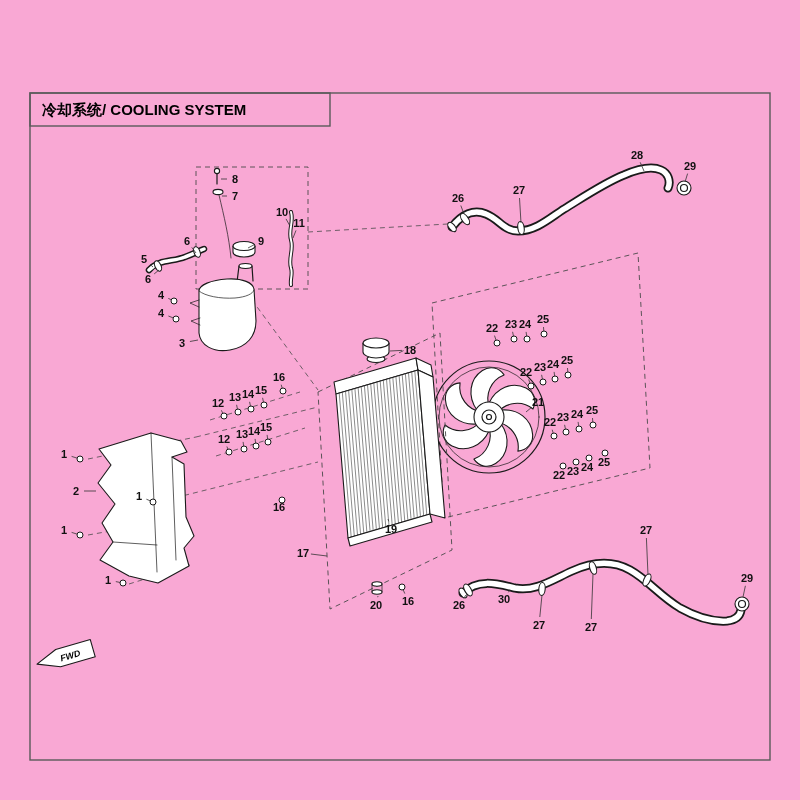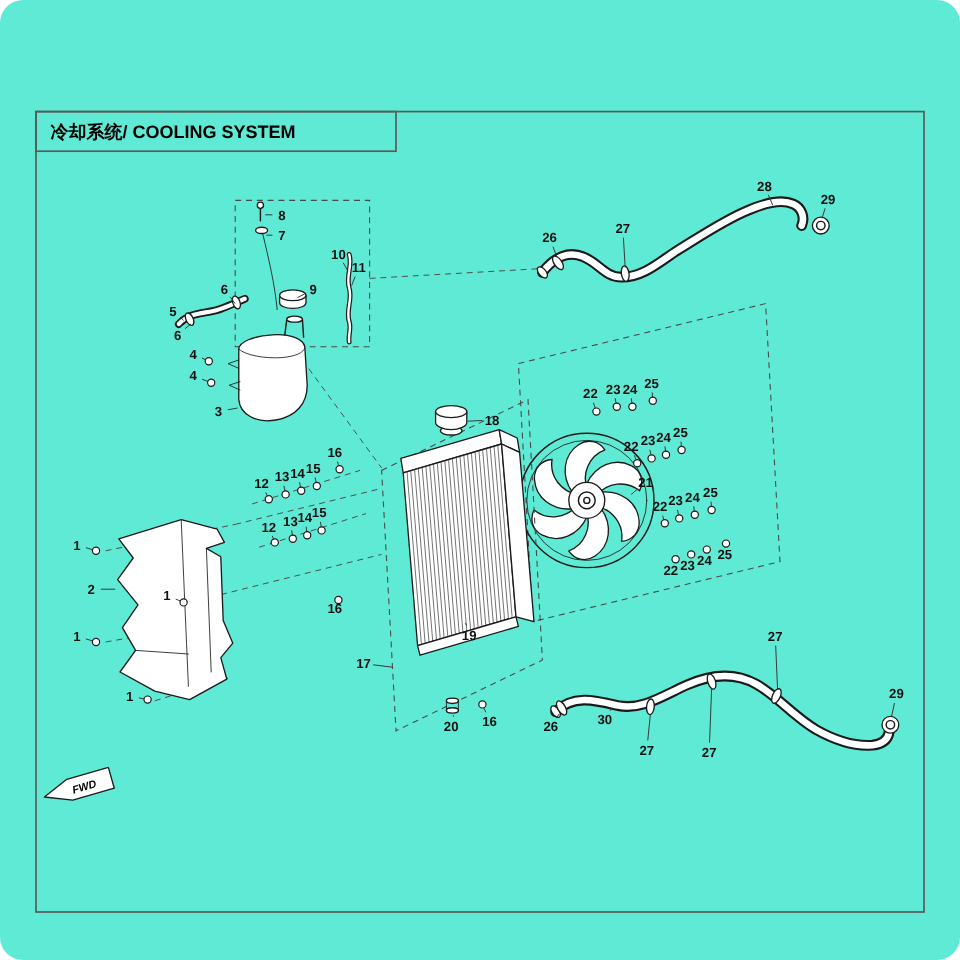--- a/index.html
+++ b/index.html
@@ -1,17 +1,17 @@
 <!DOCTYPE html>
 <html><head>
 <meta charset="utf-8">
 <style>
   html,body{margin:0;padding:0;background:#ffffff;}
   body{width:800px;height:800px;overflow:hidden;}
-  .page{position:relative;width:800px;height:800px;background:#5eead4;border-radius:19px;}
+  .page{position:relative;width:800px;height:800px;background:#f9a8d4;}
   svg{display:block;}
   .border-rect{fill:none;stroke:#5a5a5a;stroke-width:1.4;}
   .title-text{font:700 15px "Liberation Sans","DejaVu Sans",sans-serif;fill:#000;}
   .outline{fill:none;stroke:#1a1a1a;stroke-width:1.2;stroke-linejoin:round;stroke-linecap:round;}
   .outline-thin{stroke-width:0.7;}
   .fill-white{fill:#ffffff;stroke:#1a1a1a;stroke-width:1.1;stroke-linejoin:round;}
   .dashed{fill:none;stroke:#4a4a4a;stroke-width:0.9;stroke-dasharray:5 4;}
   .axis{stroke:#4a4a4a;stroke-width:0.8;stroke-dasharray:5 4;fill:none;}
   .callout{font:700 11px "Liberation Sans","DejaVu Sans",sans-serif;fill:#111;text-anchor:middle;}
   .leader{stroke:#333;stroke-width:0.8;fill:none;}

